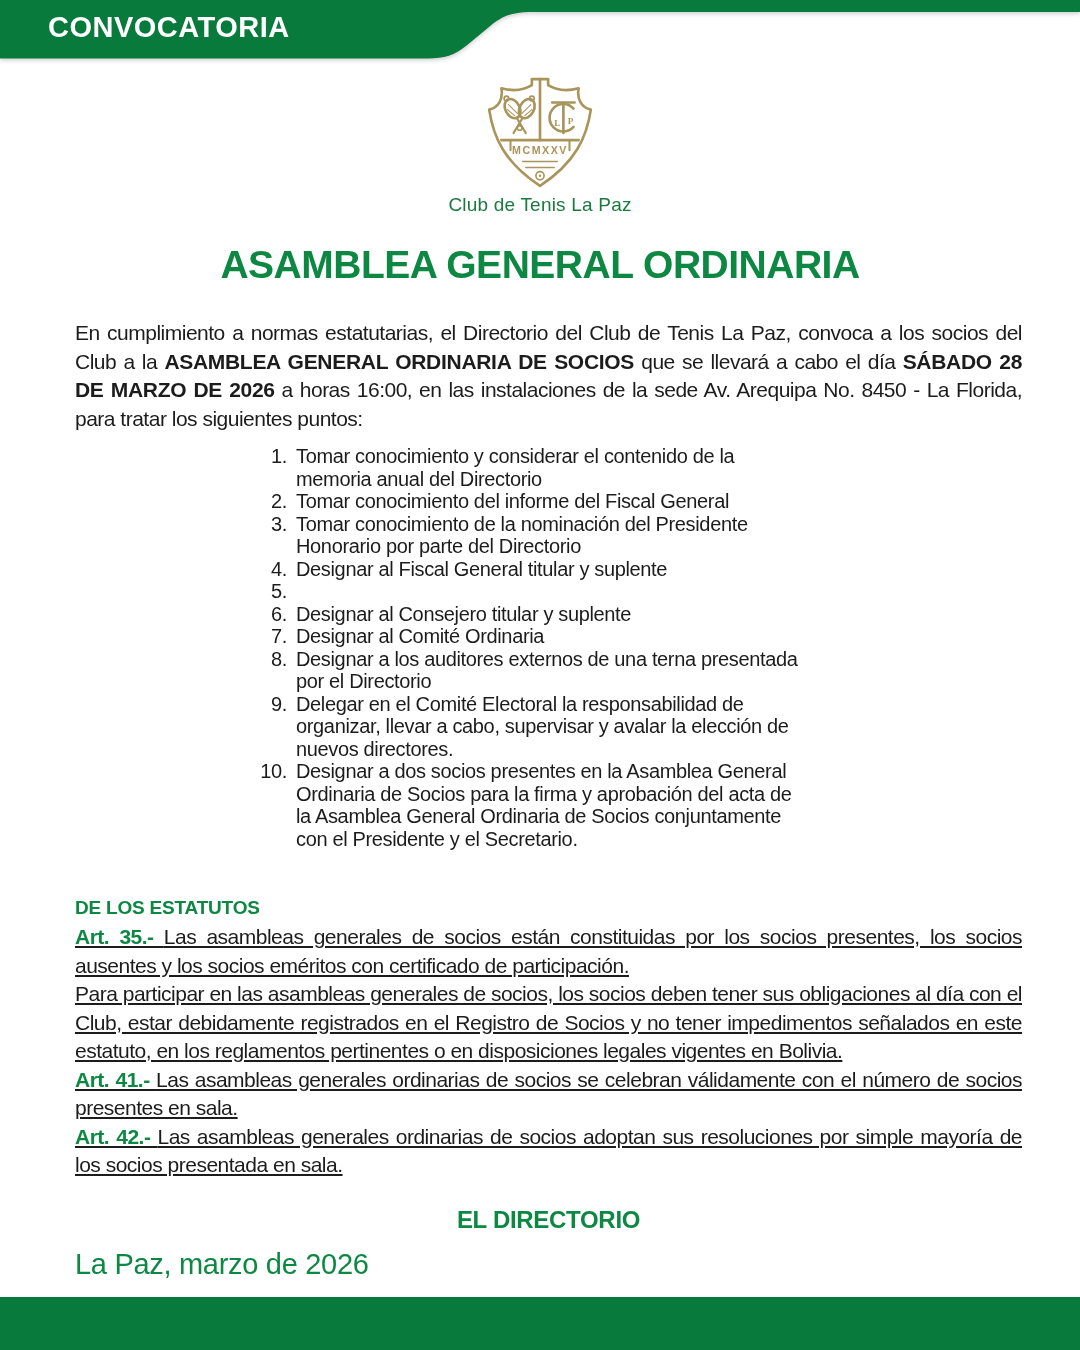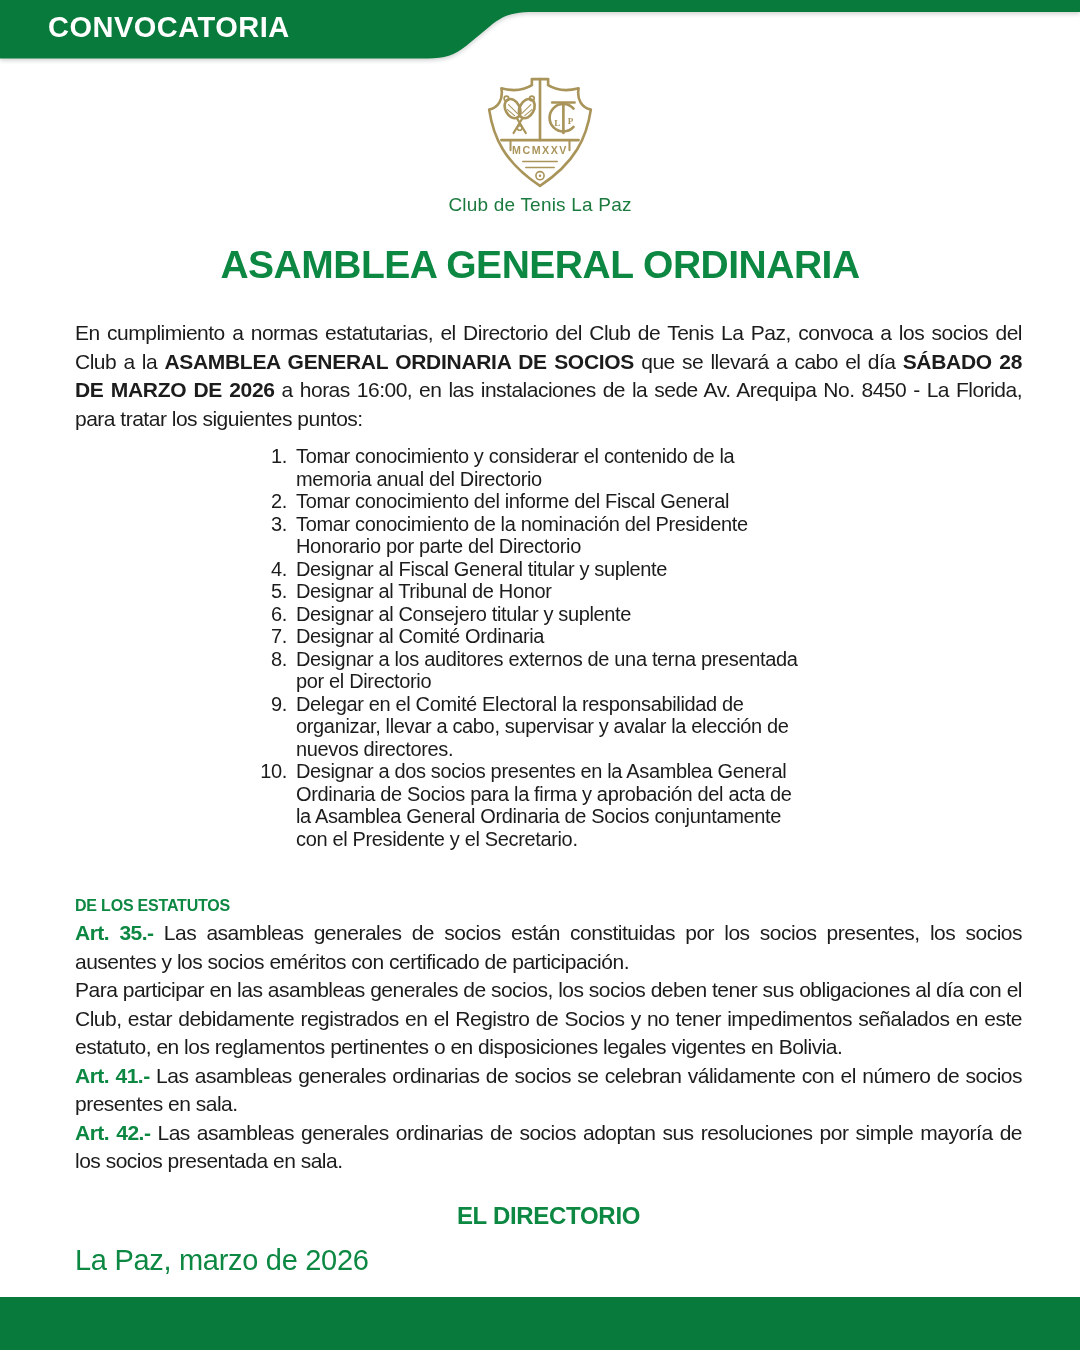--- a/index.html
+++ b/index.html
@@ -43,24 +43,24 @@
   
   .agenda{margin:12px 0 0 176px;list-style:none;}
   .agenda li{
     display:grid;grid-template-columns:36px 515px;column-gap:9px;
     font-size:20px;line-height:22.5px;letter-spacing:-0.35px;
   }
   .agenda .num{text-align:right;}
   
   .estatutos{margin-top:47px;}
   .estatutos h2{
-    font-size:16px;font-weight:bold;color:var(--text-green);letter-spacing:-0.2px;
+    font-size:19px;font-weight:bold;color:var(--text-green);letter-spacing:-0.2px;
   }
   .article{
-    font-size:21px;line-height:28.5px;letter-spacing:-0.5px;text-align:justify;
+    font-size:21px;line-height:28.5px;letter-spacing:-0.5px;text-align:justify;text-decoration:underline;
   }
   .estatutos .article:first-of-type{margin-top:4px;}
   .art-label{color:var(--text-green);font-weight:bold;}
   .art-label:empty{display:none;}
   
   .signature{
     margin-top:26px;text-align:center;
     font-size:24px;font-weight:bold;color:var(--text-green);letter-spacing:-0.3px;
   }
   .dateline{
@@ -138,21 +138,20 @@
     <li>
         <span class="num">3.</span>
         <span class="txt">Tomar conocimiento de la nominación del Presidente Honorario por parte del Directorio</span>
       </li>
     <li>
         <span class="num">4.</span>
         <span class="txt">Designar al Fiscal General titular y suplente</span>
       </li>
     <li>
         <span class="num">5.</span>
-        <span class="txt">Designar al Tribunal de Honor</span>
       </li>
     <li>
         <span class="num">6.</span>
         <span class="txt">Designar al Consejero titular y suplente</span>
       </li>
     <li>
         <span class="num">7.</span>
         <span class="txt">Designar al Comité Ordinaria</span>
       </li>
     <li>

